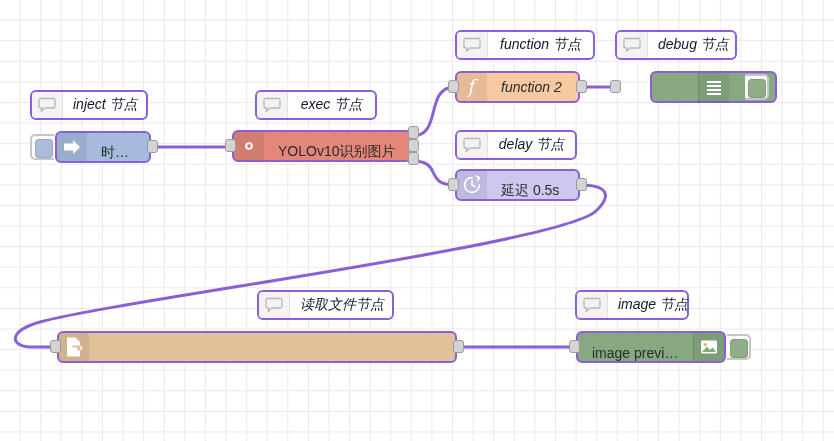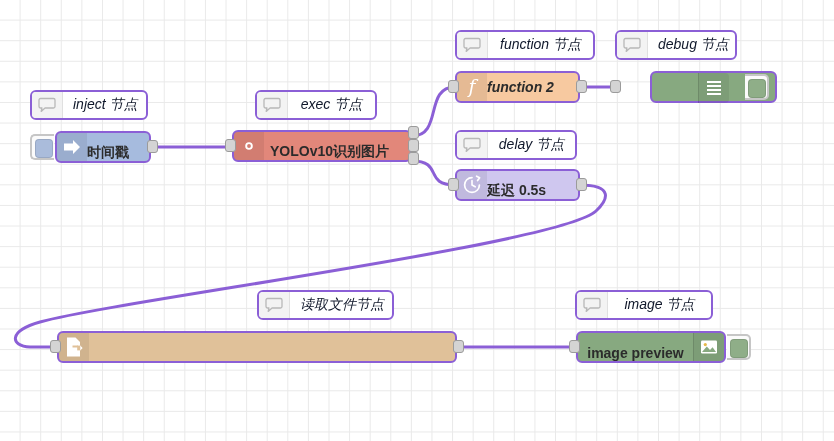--- a/index.html
+++ b/index.html
@@ -36,31 +36,30 @@
     background:rgba(0,0,0,0.07);
     flex:0 0 30px;
   }
   .node .ico.right{
     border-radius:0;
     border-top-right-radius:4px;border-bottom-right-radius:4px;
     background:rgba(0,0,0,0.07);
     border-left:1px solid rgba(0,0,0,0.12);
   }
   .node .lbl{
-    flex:1;padding:0 0;white-space:nowrap;
+    flex:1;padding:0 14px;white-space:nowrap;
     overflow:hidden;text-overflow:ellipsis;
     font-style:italic;
-    font-weight:bold;
   }
   .node .lbl.plain{font-style:normal;margin-top:12px;}
   .node .lbl.center{text-align:center;}
 
   
   .n-inject{background:#a6bbde;}
-  .n-exec  {background:#e2877a;gap:6px;}
+  .n-exec  {background:#e2877a;}
   .n-func  {background:#f7c9a0;}
   .n-debug {background:#87a980;}
   .n-delay {background:#cfc7ef;}
   .n-file  {background:#e0c199;}
   .n-image {background:#87a980;align-items:flex-end;}
 
   
   .cmt{
     position:absolute;box-sizing:border-box;height:30px;
     border:2px solid #8b5fd6;border-radius:6px;
@@ -155,21 +154,21 @@
         <span class="lbl">delay 节点</span>
       </div>
       <div class="cmt" style="left: 257px; top: 290px; width: 137px;">
         <span class="ico">
           <svg class="glyph" width="18" height="16" viewBox="0 0 18 16">
         <path d="M2.5 1.5 H15.5 A1.5 1.5 0 0 1 17 3 V9.5 A1.5 1.5 0 0 1 15.5 11 H7 L3.2 14.4 L3.9 11 H2.5 A1.5 1.5 0 0 1 1 9.5 V3 A1.5 1.5 0 0 1 2.5 1.5 Z" fill="none" stroke="#b8b8b8" stroke-width="1.3" stroke-linejoin="round"></path>
           </svg>
         </span>
         <span class="lbl">读取文件节点</span>
       </div>
-      <div class="cmt" style="left: 575px; top: 290px; width: 138px;">
+      <div class="cmt" style="left: 575px; top: 290px; width: 114px;">
         <span class="ico">
           <svg class="glyph" width="18" height="16" viewBox="0 0 18 16">
         <path d="M2.5 1.5 H15.5 A1.5 1.5 0 0 1 17 3 V9.5 A1.5 1.5 0 0 1 15.5 11 H7 L3.2 14.4 L3.9 11 H2.5 A1.5 1.5 0 0 1 1 9.5 V3 A1.5 1.5 0 0 1 2.5 1.5 Z" fill="none" stroke="#b8b8b8" stroke-width="1.3" stroke-linejoin="round"></path>
           </svg>
         </span>
         <span class="lbl">image 节点</span>
       </div>
     </div>
   <div id="node-layer">
       <div class="node n-inject" style="left: 55px; top: 131px; width: 96px;">

